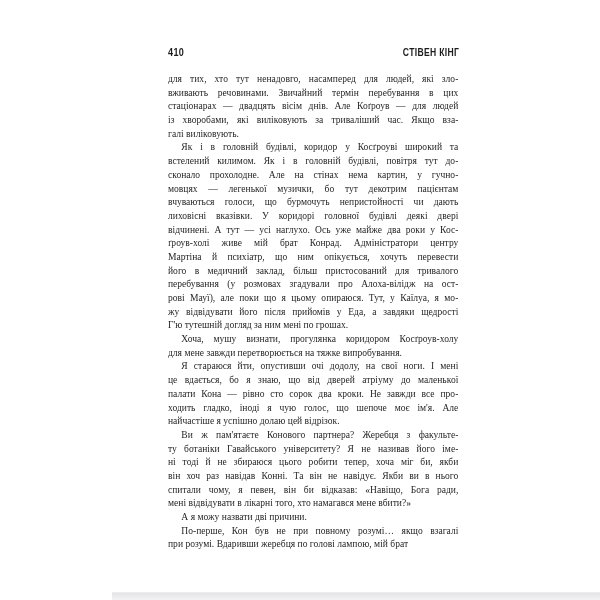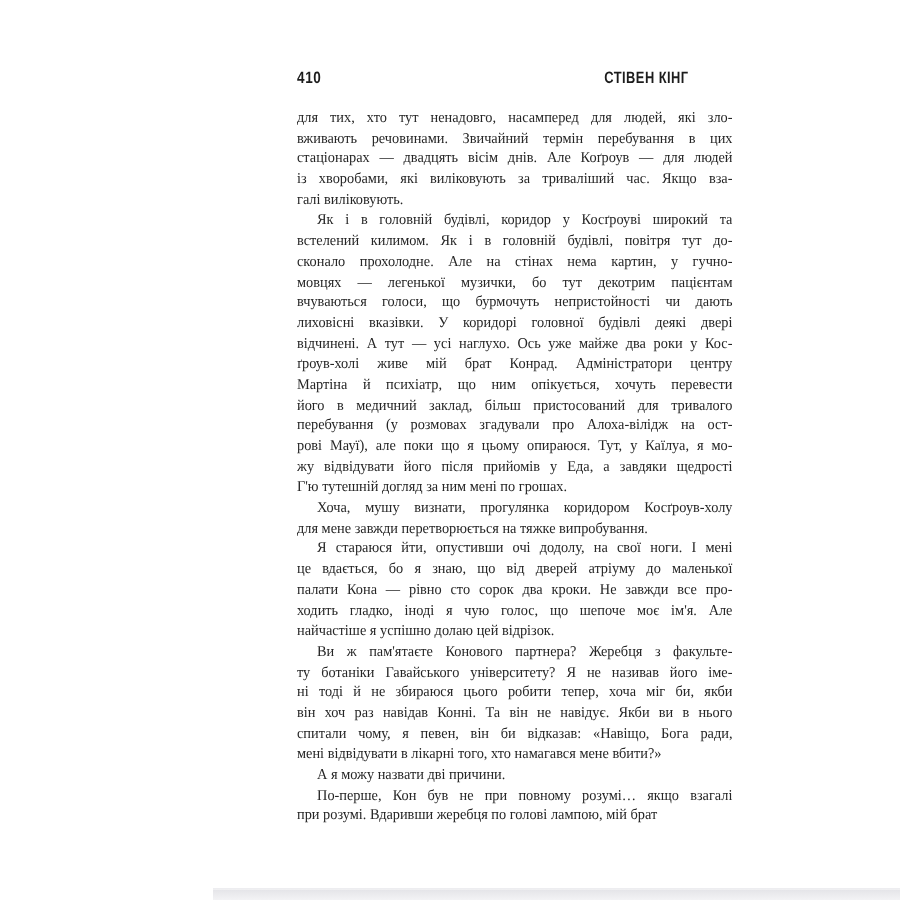--- a/index.html
+++ b/index.html
@@ -10,21 +10,20 @@
     width: 600px;
     height: 600px;
     position: relative;
     background: #ffffff;
     overflow: hidden;
     font-family: "Liberation Serif", serif;
   }
   .page {
     position: absolute;
     inset: 0;
-    margin-left: 30px;
   }
   .running-header {
     position: absolute;
     top: 46px;
     left: 168px;
     right: 141px;
     height: 12px;
     display: flex;
     justify-content: space-between;
     align-items: baseline;

